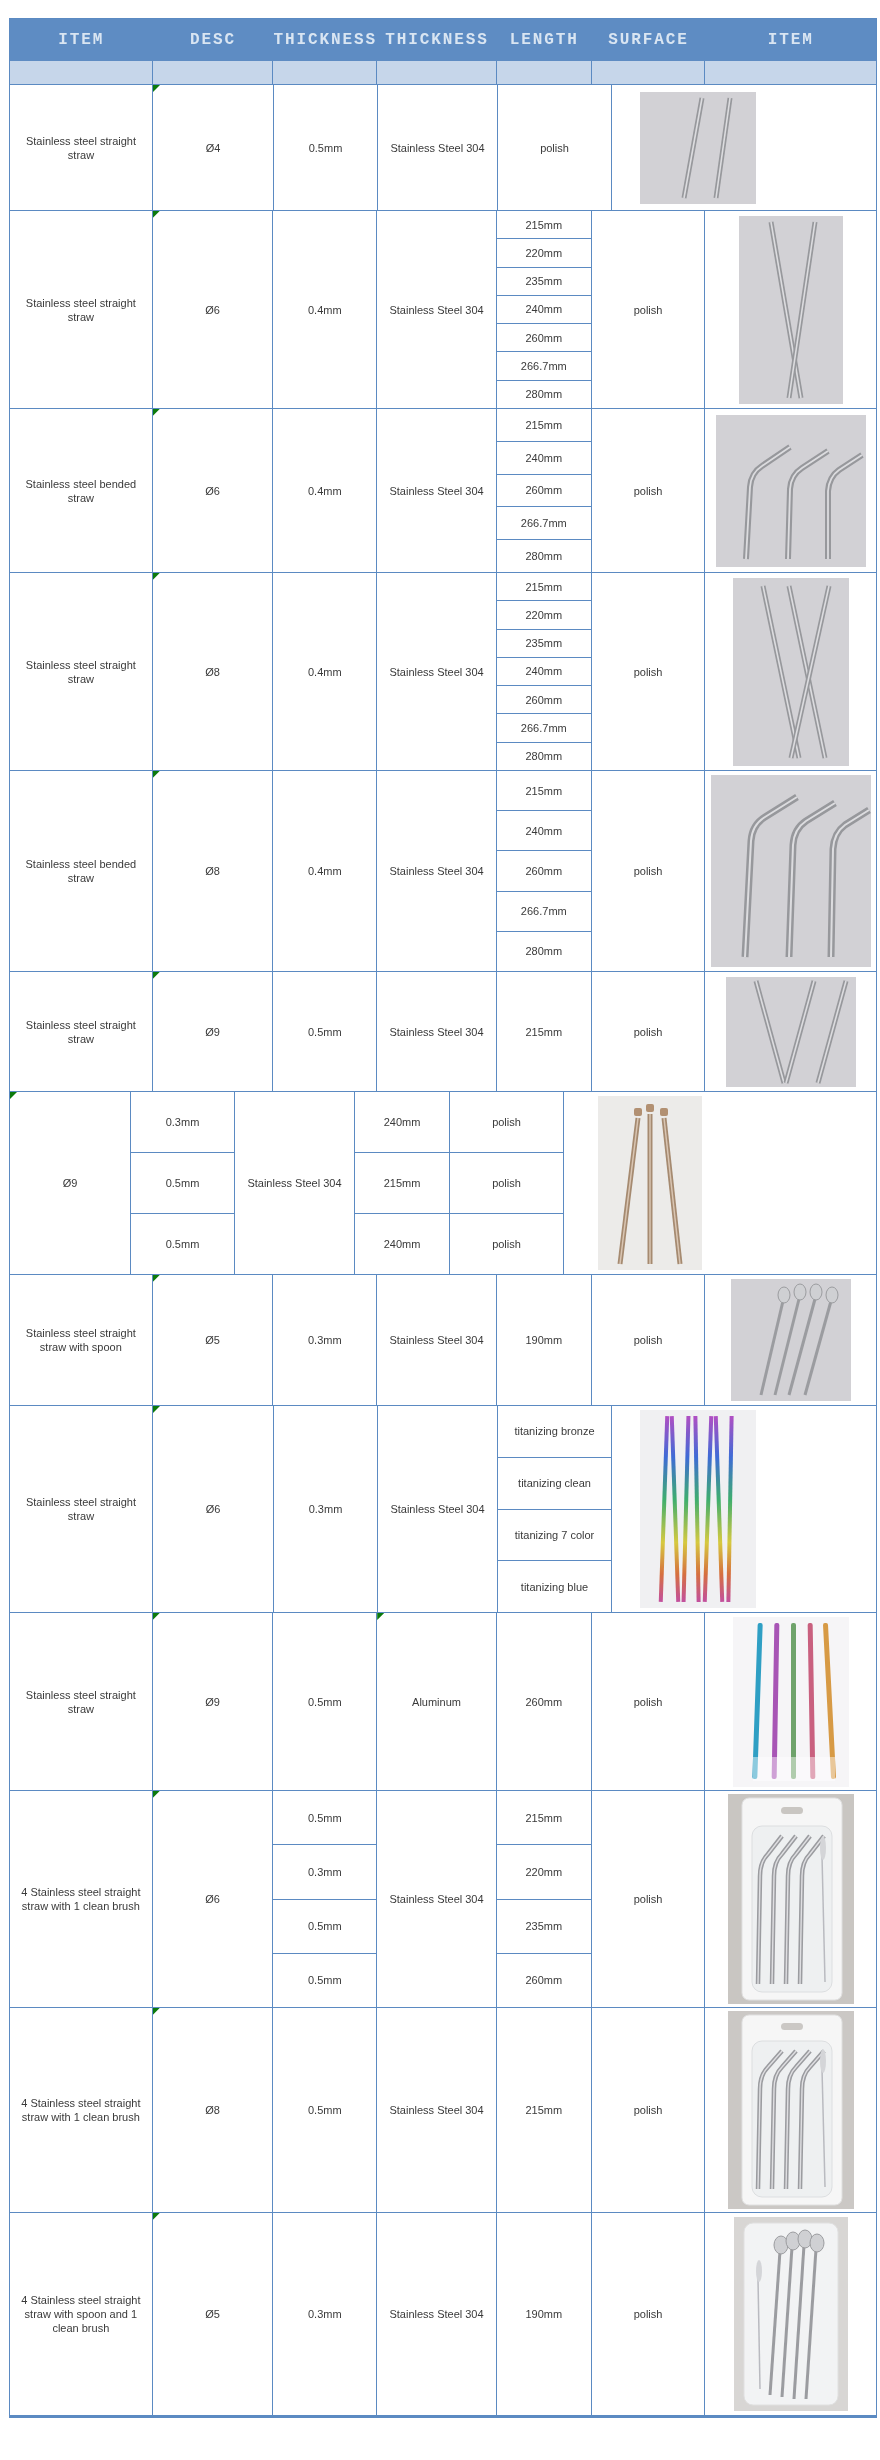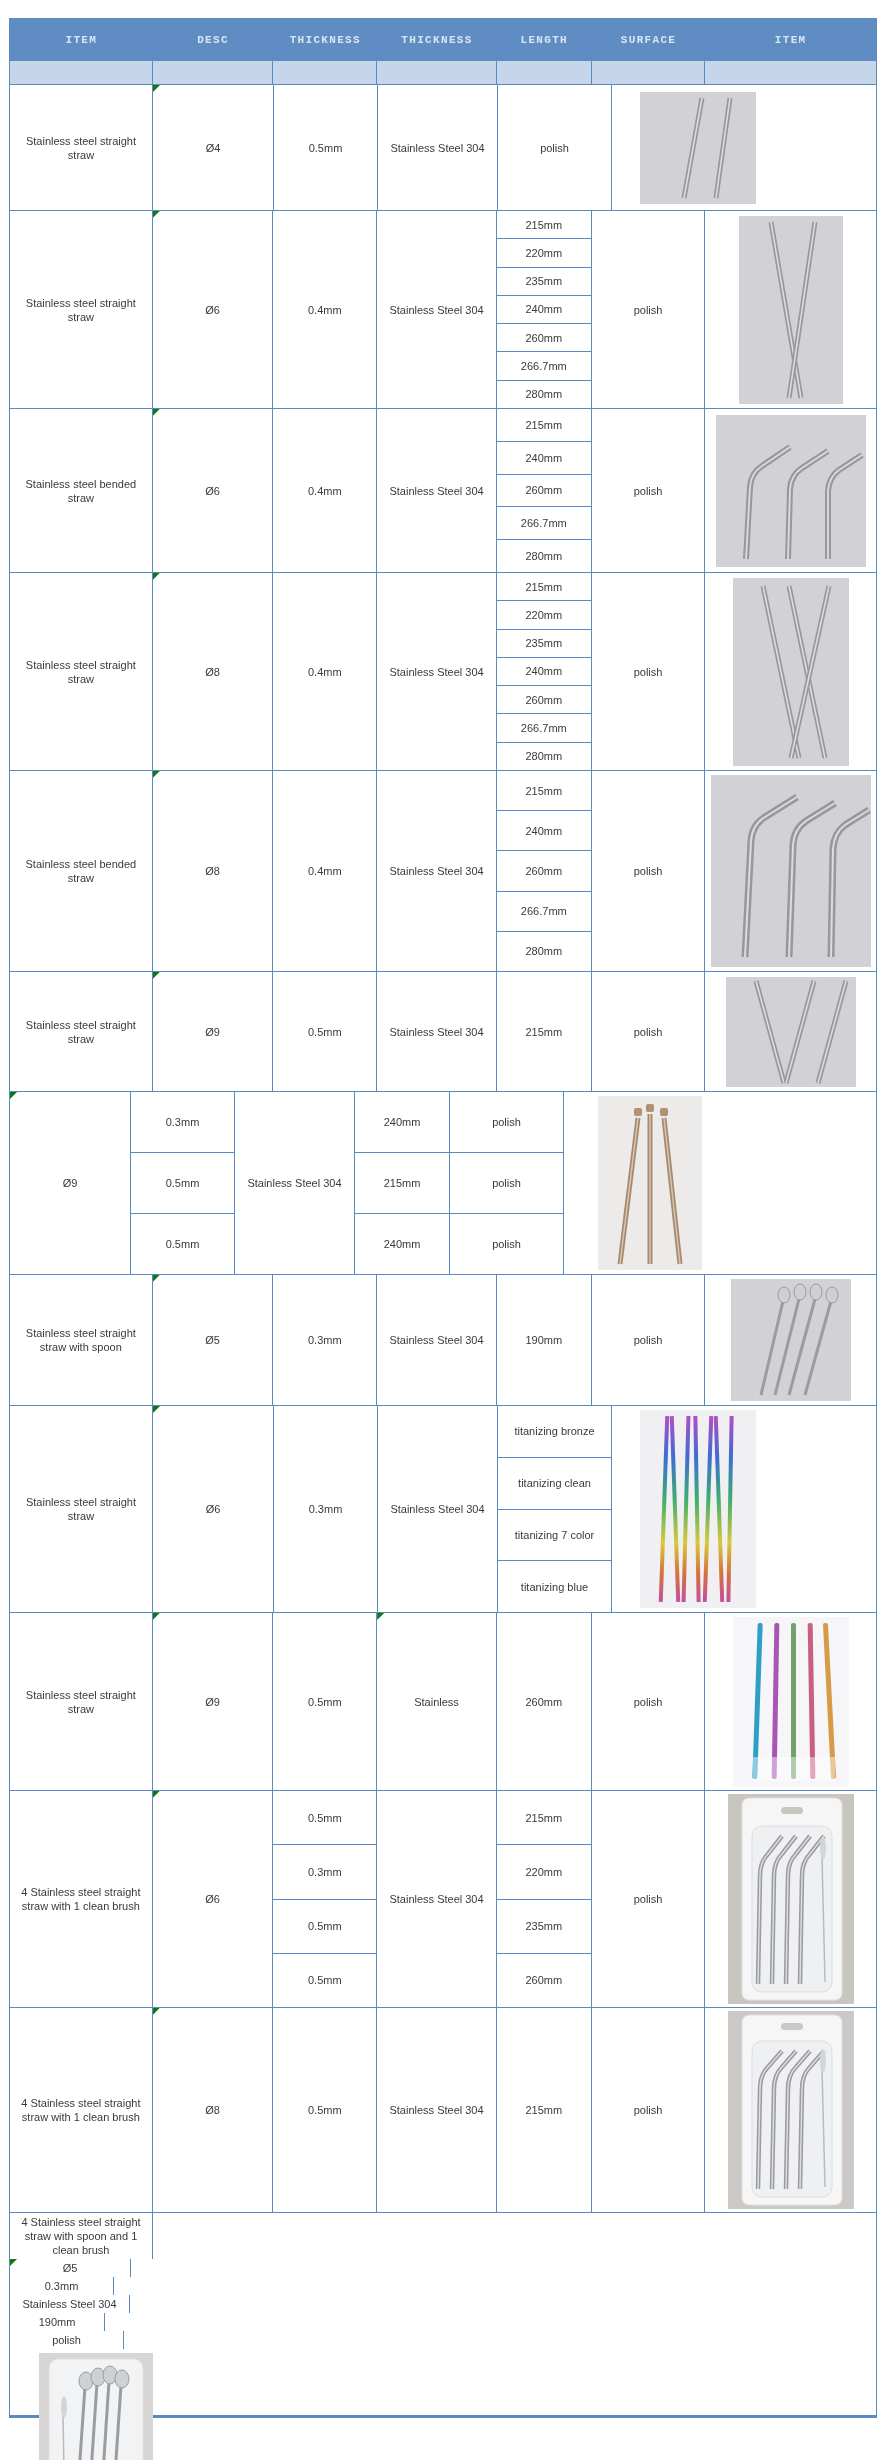--- a/index.html
+++ b/index.html
@@ -16,25 +16,25 @@
     font-family:"Liberation Sans","DejaVu Sans",sans-serif;color:var(--txt);
   }
   .spec-table{
     position:absolute;left:9px;top:18px;width:868px;
     border:1px solid var(--bd);border-bottom-width:3px;background:#fff;
   }
   .thead{display:flex;height:42px;background:var(--hdr);align-items:center;}
   .hc{
     display:flex;align-items:center;justify-content:center;height:100%;
     color:var(--hdrText);font-family:"Liberation Mono","DejaVu Sans Mono",monospace;
-    font-weight:bold;font-size:11px;letter-spacing:.12em;
+    font-weight:bold;font-size:16px;letter-spacing:.12em;
   }
   .subhead{display:flex;height:24px;background:var(--sub);border-bottom:1px solid var(--bd);}
   .trow{display:flex;border-bottom:1px solid var(--bd);background:#fff;}
-  .trow:last-child{border-bottom:none;flex-direction:column;}
+  .trow:last-child{border-bottom:none;}
   .c{
     position:relative;border-right:1px solid var(--bd);
     display:flex;align-items:center;justify-content:center;
     text-align:center;font-size:11px;line-height:14px;padding:2px 6px;
   }
   .c:last-child{border-right:none;}
   .w-item{width:143px}.w-desc{width:121px}.w-thick{width:104px}
   .w-mat{width:120px}.w-len{width:95px}.w-surf{width:114px}.w-photo{width:171px}
   .subs{flex-direction:column;align-items:stretch;justify-content:stretch;padding:0;}
   .sub{
@@ -413,21 +413,21 @@
       </div>
     <div class="c w-desc">
         <i class="gmark"></i>
         <span>Ø9</span>
       </div>
     <div class="c w-thick">
         <span>0.5mm</span>
       </div>
     <div class="c w-mat">
         <i class="gmark"></i>
-        <span>Stainless</span>
+        <span>Aluminum</span>
       </div>
     <div class="c w-len">
         <span>260mm</span>
       </div>
     <div class="c w-surf">
         <span>polish</span>
       </div>
     <div class="c w-photo c-photo" aria-label="five colored oxidized aluminum straws in sleeves">
       <svg width="116" height="170">
         <rect x="0" y="0" width="116" height="170" fill="#f6f5f7"></rect>

